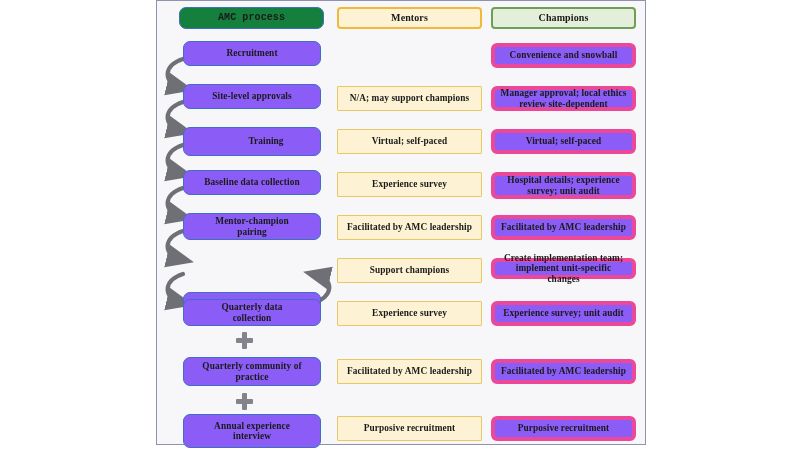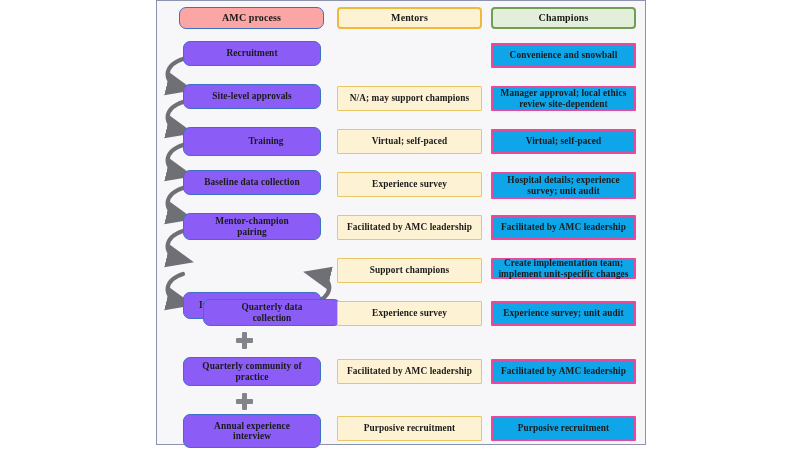--- a/index.html
+++ b/index.html
@@ -55,45 +55,46 @@
   }
 
   
   .proc {
     background: #8b5cf6;
     border: 1.6px solid #3f6fc4;
     border-radius: 7px;
     font-size: 9.3px;
   }
   .proc.header {
-    background: #fca5a5;
+    background: #15803d;
     border: 1.6px solid #3f6fc4;
     border-radius: 7px;
     font-size: 10px;
+    font-family: Liberation Mono, monospace;
   }
 
   
   .mentor {
     background: #fdf2d3;
     border: 1px solid #e8c765;
     border-radius: 1px;
     font-size: 9.3px;
   }
   .mentor.header {
     background: #fdf2d3;
     border: 2.2px solid #efb93c;
     border-radius: 4px;
     font-size: 10px;
   }
 
   
   .champ {
-    background: #0ea5e9;
-    border: 2px solid #ec4899;
-    border-radius: 1px;
+    background: #8b5cf6;
+    border: 4px solid #ec4899;
+    border-radius: 6px;
     font-size: 9.3px;
   }
   .champ.header {
     background: #e3efda;
     border: 2.2px solid #6f9e55;
     border-radius: 4px;
     font-size: 10px;
   }
 
   
@@ -180,21 +181,21 @@
       <div class="box champ" style="left:334px; top:171px; width:145px; height:27px; padding:0 6px;">Hospital details; experience survey; unit audit</div>
 
       <div class="box proc" style="left:26px; top:212px; width:138px; height:27px; padding:0 24px;">Mentor-champion pairing</div>
       <div class="box mentor" style="left:180px; top:214px; width:145px; height:25px;">Facilitated by AMC leadership</div>
       <div class="box champ" style="left:334px; top:214px; width:145px; height:25px;">Facilitated by AMC leadership</div>
 
       <div class="box proc" style="left:26px; top:255px; width:138px; height:27px; padding:0 14px;margin-top:36px;">Implementation strategies</div>
       <div class="box mentor" style="left:180px; top:257px; width:145px; height:25px;">Support champions</div>
       <div class="box champ" style="left:334px; top:257px; width:145px; height:21px; padding:0 4px;">Create implementation team; implement unit-specific changes</div>
 
-      <div class="box proc" style="left:26px; top:298px; width:138px; height:27px; padding:0 18px;margin-left:20px;">Quarterly data collection</div>
+      <div class="box proc" style="left:26px; top:298px; width:138px; height:27px; padding:0 18px;">Quarterly data collection</div>
       <div class="box mentor" style="left:180px; top:300px; width:145px; height:25px;">Experience survey</div>
       <div class="box champ" style="left:334px; top:300px; width:145px; height:25px;">Experience survey; unit audit</div>
 
       <div class="box proc" style="left:26px; top:356px; width:138px; height:29px; padding:0 6px;">Quarterly community of practice</div>
       <div class="box mentor" style="left:180px; top:358px; width:145px; height:25px;">Facilitated by AMC leadership</div>
       <div class="box champ" style="left:334px; top:358px; width:145px; height:25px;">Facilitated by AMC leadership</div>
 
       <div class="box proc" style="left:26px; top:413px; width:138px; height:29px; padding:16px 14px;">Annual experience interview</div>
       <div class="box mentor" style="left:180px; top:415px; width:145px; height:25px;">Purposive recruitment</div>
       <div class="box champ" style="left:334px; top:415px; width:145px; height:25px;">Purposive recruitment</div>

